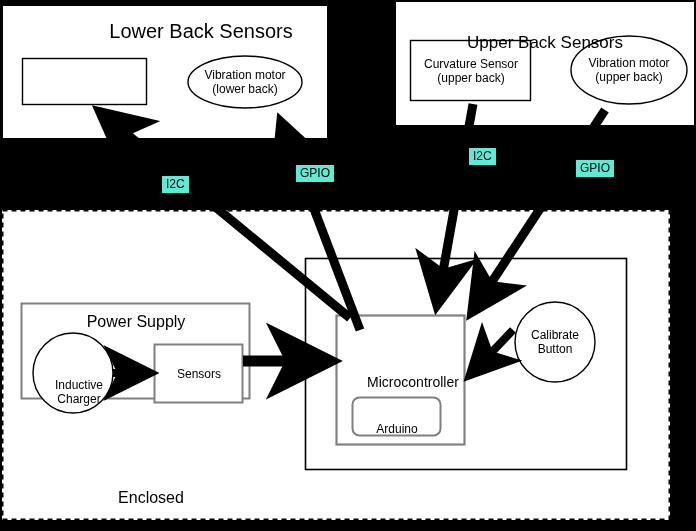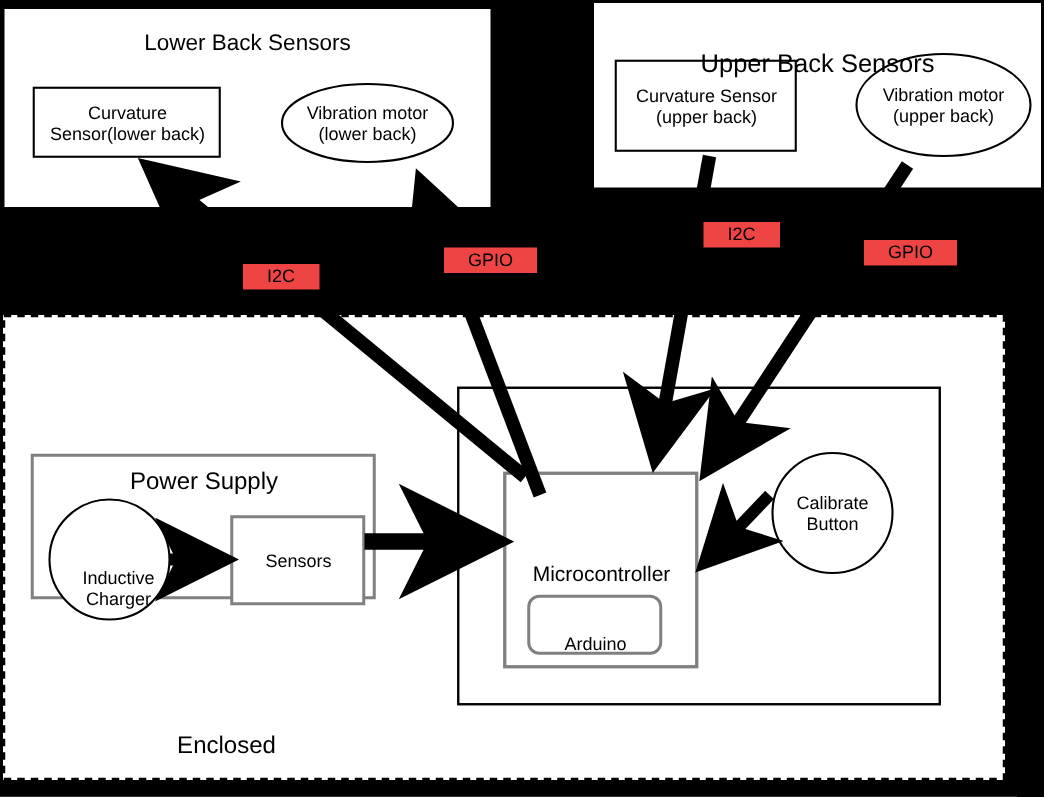--- a/index.html
+++ b/index.html
@@ -34,30 +34,31 @@
     line-height: 1.18;
   }
   .centerbox {
     display: flex;
     align-items: center;
     justify-content: center;
     text-align: center;
   }
   .tag {
     position: absolute;
-    background: #ef4444;
+    background: #5eead4;
     color: #000000;
     font-size: 12px;
     line-height: 15px;
-    padding: 1px 16px;
+    padding: 1px 4px;
     text-align: center;
     white-space: pre;
   }
   .title-lower {
-    font-size: 15px;
+    font-size: 20px;
+    margin-left: 36px;
   }
   .title-upper {
     font-size: 17px;
     margin-top: 21px;
   }
   .node-label {
     font-size: 12px;
   }
   .bigtext {
     font-size: 16px;
@@ -111,22 +112,20 @@
 
     <path d="M 243 361 L 330 361" fill="none" stroke="#000000" stroke-width="11" marker-end="url(#ah)"></path>
 
     <path d="M 113 373 L 150 373" fill="none" stroke="#000000" stroke-width="8" marker-end="url(#ah)"></path>
 
     <path d="M 513 330 L 470 375" fill="none" stroke="#000000" stroke-width="8" marker-end="url(#ah)"></path>
   </svg>
 
   <div class="txt title-lower" style="left:3px; top:20px; width:324px;">Lower Back Sensors</div>
 
-  <div class="txt node-label centerbox" style="left:23px; top:59px; width:124px; height:46px;">Curvature
-Sensor(lower back)</div>
 
   <div class="txt node-label centerbox" style="left:188px; top:59px; width:114px; height:46px;">Vibration motor
 (lower back)</div>
 
   <div class="txt title-upper" style="left:396px; top:12px; width:298px;">Upper Back Sensors</div>
 
   <div class="txt node-label centerbox" style="left:411px; top:41px; width:120px; height:60px;">Curvature Sensor
 (upper back)</div>
 
   <div class="txt node-label centerbox" style="left:572px; top:45px; width:114px; height:50px;">Vibration motor
@@ -140,21 +139,21 @@
 
   <div class="tag" style="left:576px; top:160px;">GPIO</div>
 
   <div class="txt bigtext" style="left:22px; top:313px; width:228px;">Power Supply</div>
 
   <div class="txt node-label centerbox" style="left:35px; top:372px; width:88px; height:40px;">Inductive
 Charger</div>
 
   <div class="txt node-label centerbox" style="left:155px; top:345px; width:88px; height:58px;">Sensors</div>
 
-  <div class="txt midtext" style="left:336px; top:374px; width:130px;">Microcontroller</div>
+  <div class="txt midtext" style="left:348px; top:374px; width:130px;">Microcontroller</div>
 
   <div class="txt node-label centerbox" style="left:353px; top:410px; width:88px; height:38px;">Arduino</div>
 
   <div class="txt node-label centerbox" style="left:518px; top:322px; width:74px; height:40px;">Calibrate
 Button</div>
 
 
   <div class="txt bigtext" style="left:78px; top:489px; width:146px;">Enclosed</div>
 
 </div>

